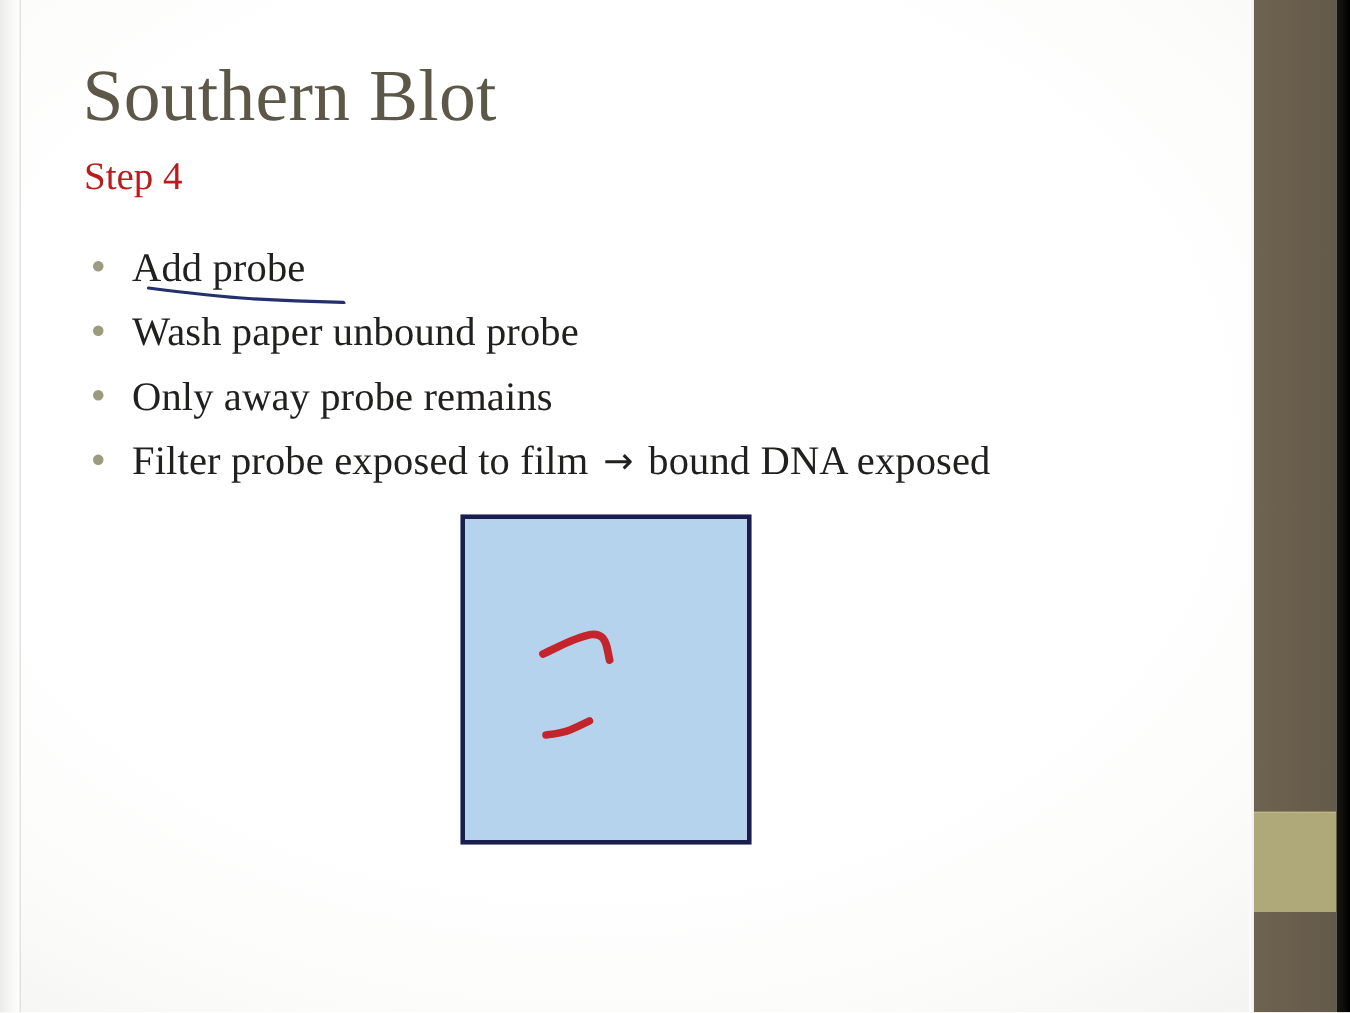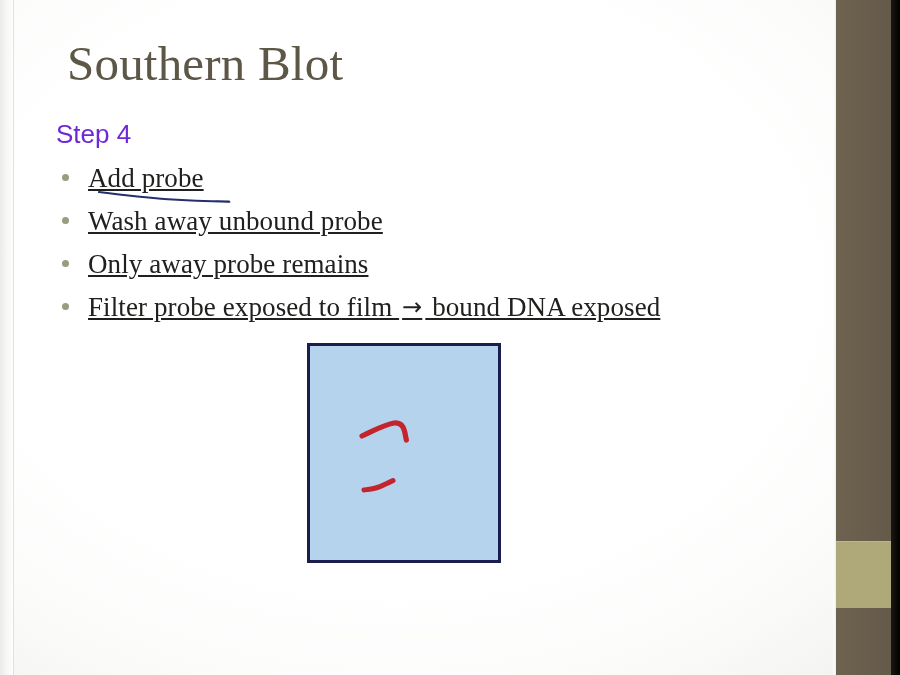--- a/index.html
+++ b/index.html
@@ -88,38 +88,37 @@
     left: 58px;
     top: 0;
     width: 9px;
     height: 675px;
     background: linear-gradient(to right, #1a1713 0%, #0d0b09 55%, #000000 100%);
   }
 
   
   .title {
     position: absolute;
-    left: 67px;
+    left: 55px;
     top: 38px;
     font-family: "Liberation Serif", "DejaVu Serif", serif;
     font-size: 49px;
     line-height: 1.05;
     color: #5d5747;
     letter-spacing: 0.2px;
     white-space: nowrap;
   }
   .subtitle {
     position: absolute;
     left: 56px;
     top: 103px;
-    font-family: Liberation Sans, sans-serif;
+    font-family: Liberation Serif, serif;
     font-size: 26px;
-    color: #6d28d9;
+    color: #b91c1c;
     white-space: nowrap;
-    margin-top: 16px;
   }
 
   
   .bullets {
     position: absolute;
     left: 62px;
     top: 163px;
     width: 740px;
   }
   .bullet-row {
@@ -137,21 +136,20 @@
     margin-right: 19px;
     position: relative;
     top: -6px;
   }
   .bullet-text {
     font-family: "Liberation Serif", "DejaVu Serif", serif;
     font-size: 27px;
     color: #20201f;
     white-space: nowrap;
     letter-spacing: 0.1px;
-    text-decoration: underline;
   }
   .arrow-glyph {
     font-family: "DejaVu Sans", sans-serif;
     font-size: 24px;
     padding: 0 3px;
     position: relative;
     top: -1px;
   }
 
   
@@ -198,21 +196,21 @@
 
   <div class="bullets">
 
     <div class="bullet-row">
       <span class="bullet-dot"></span>
       <span class="bullet-text">Add probe</span>
     </div>
 
     <div class="bullet-row">
       <span class="bullet-dot"></span>
-      <span class="bullet-text">Wash away unbound probe</span>
+      <span class="bullet-text">Wash paper unbound probe</span>
     </div>
 
     <div class="bullet-row">
       <span class="bullet-dot"></span>
       <span class="bullet-text">Only away probe remains</span>
     </div>
 
     <div class="bullet-row">
       <span class="bullet-dot"></span>
       <span class="bullet-text"><span>Filter probe exposed to film </span><span class="arrow-glyph">→</span><span> bound DNA exposed</span></span>

